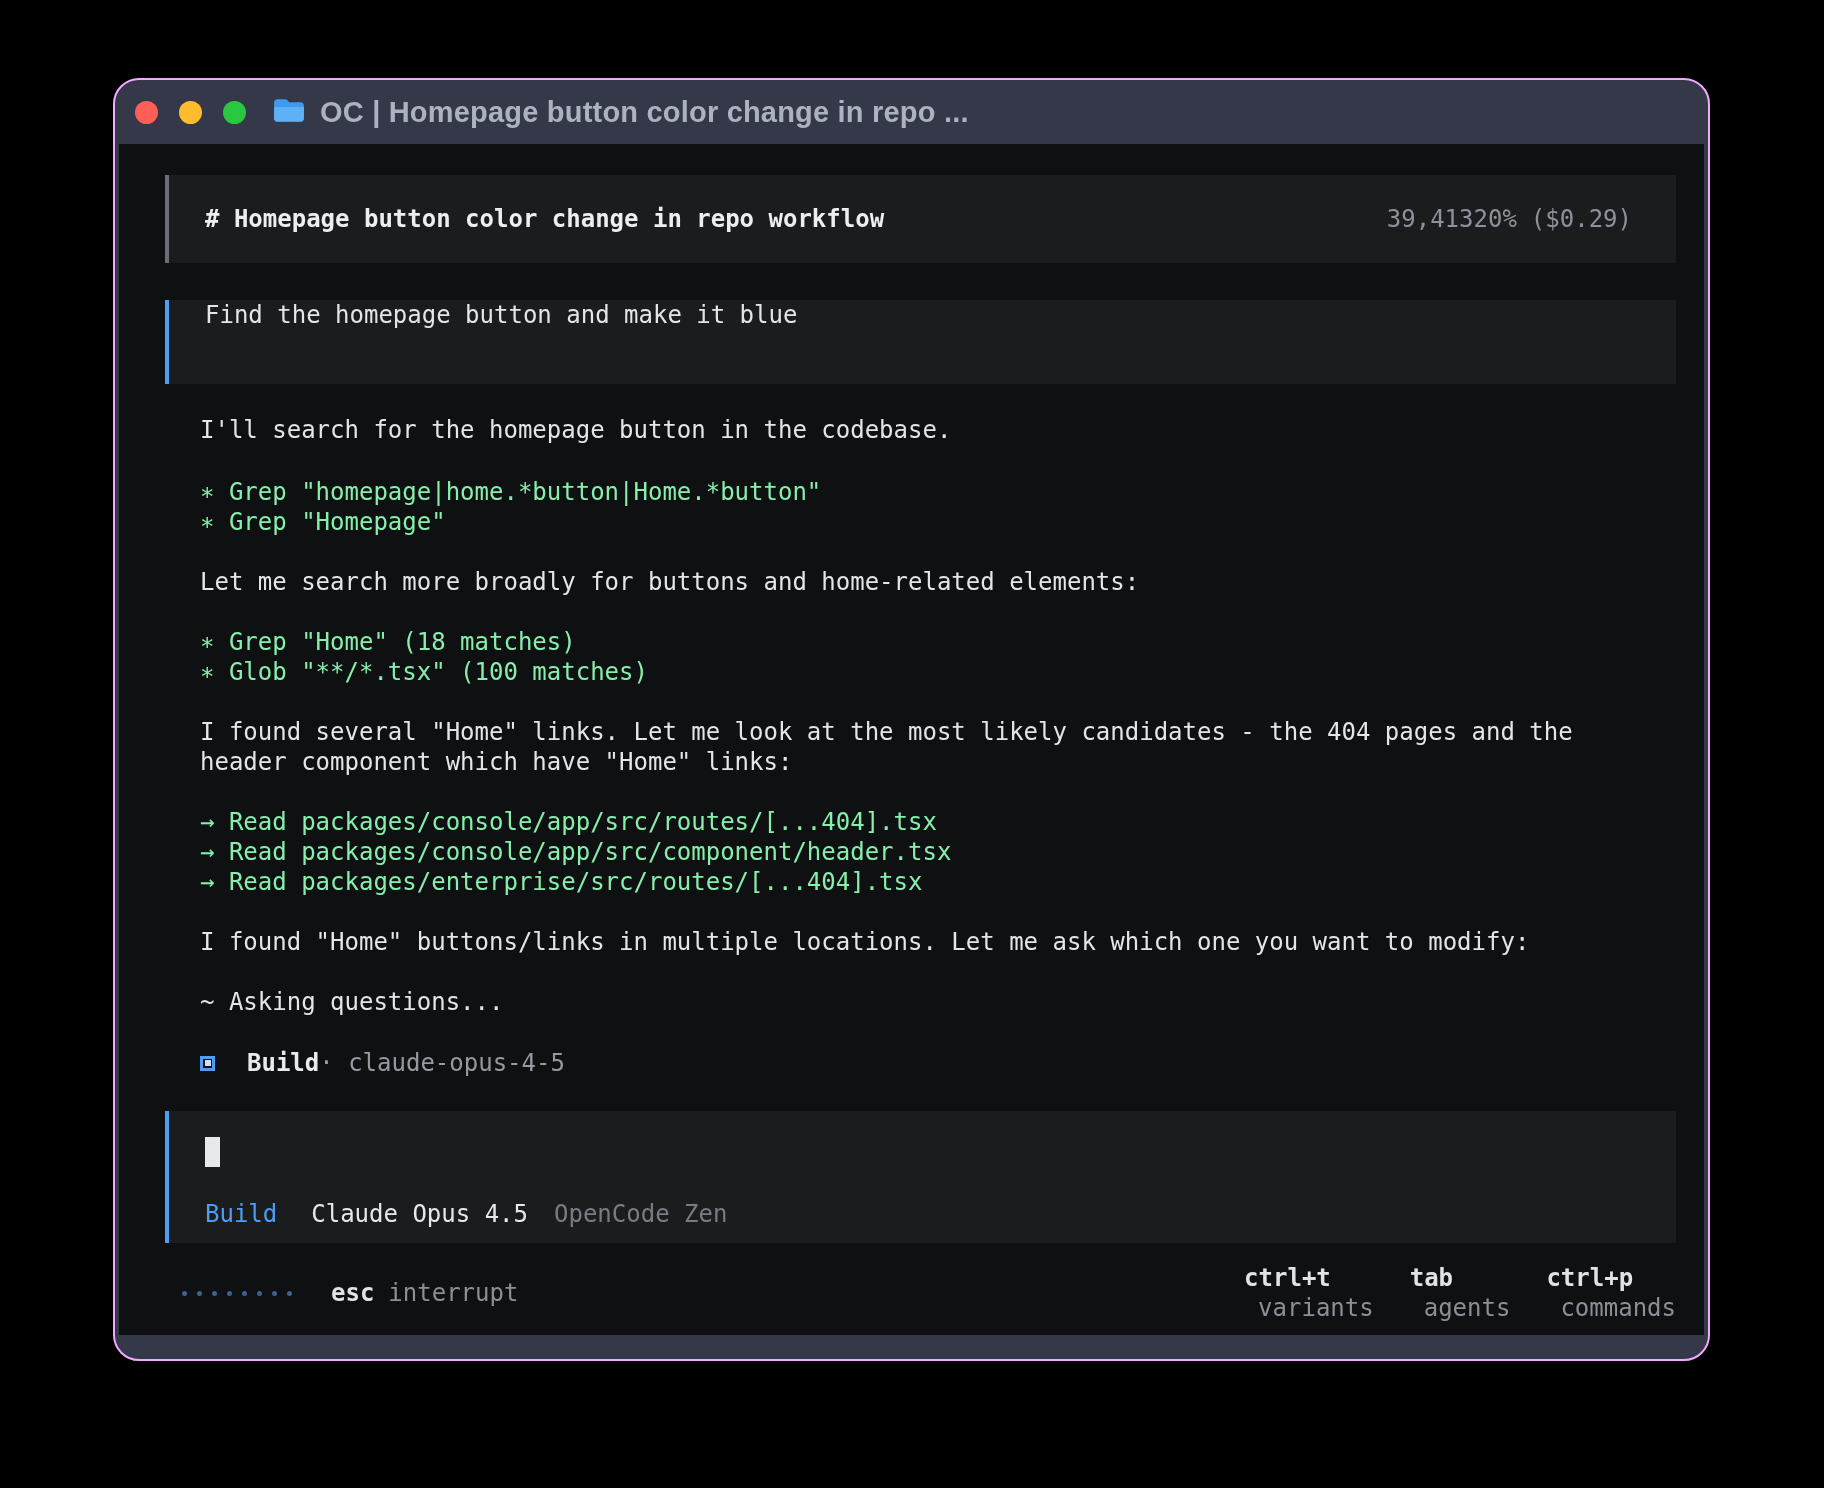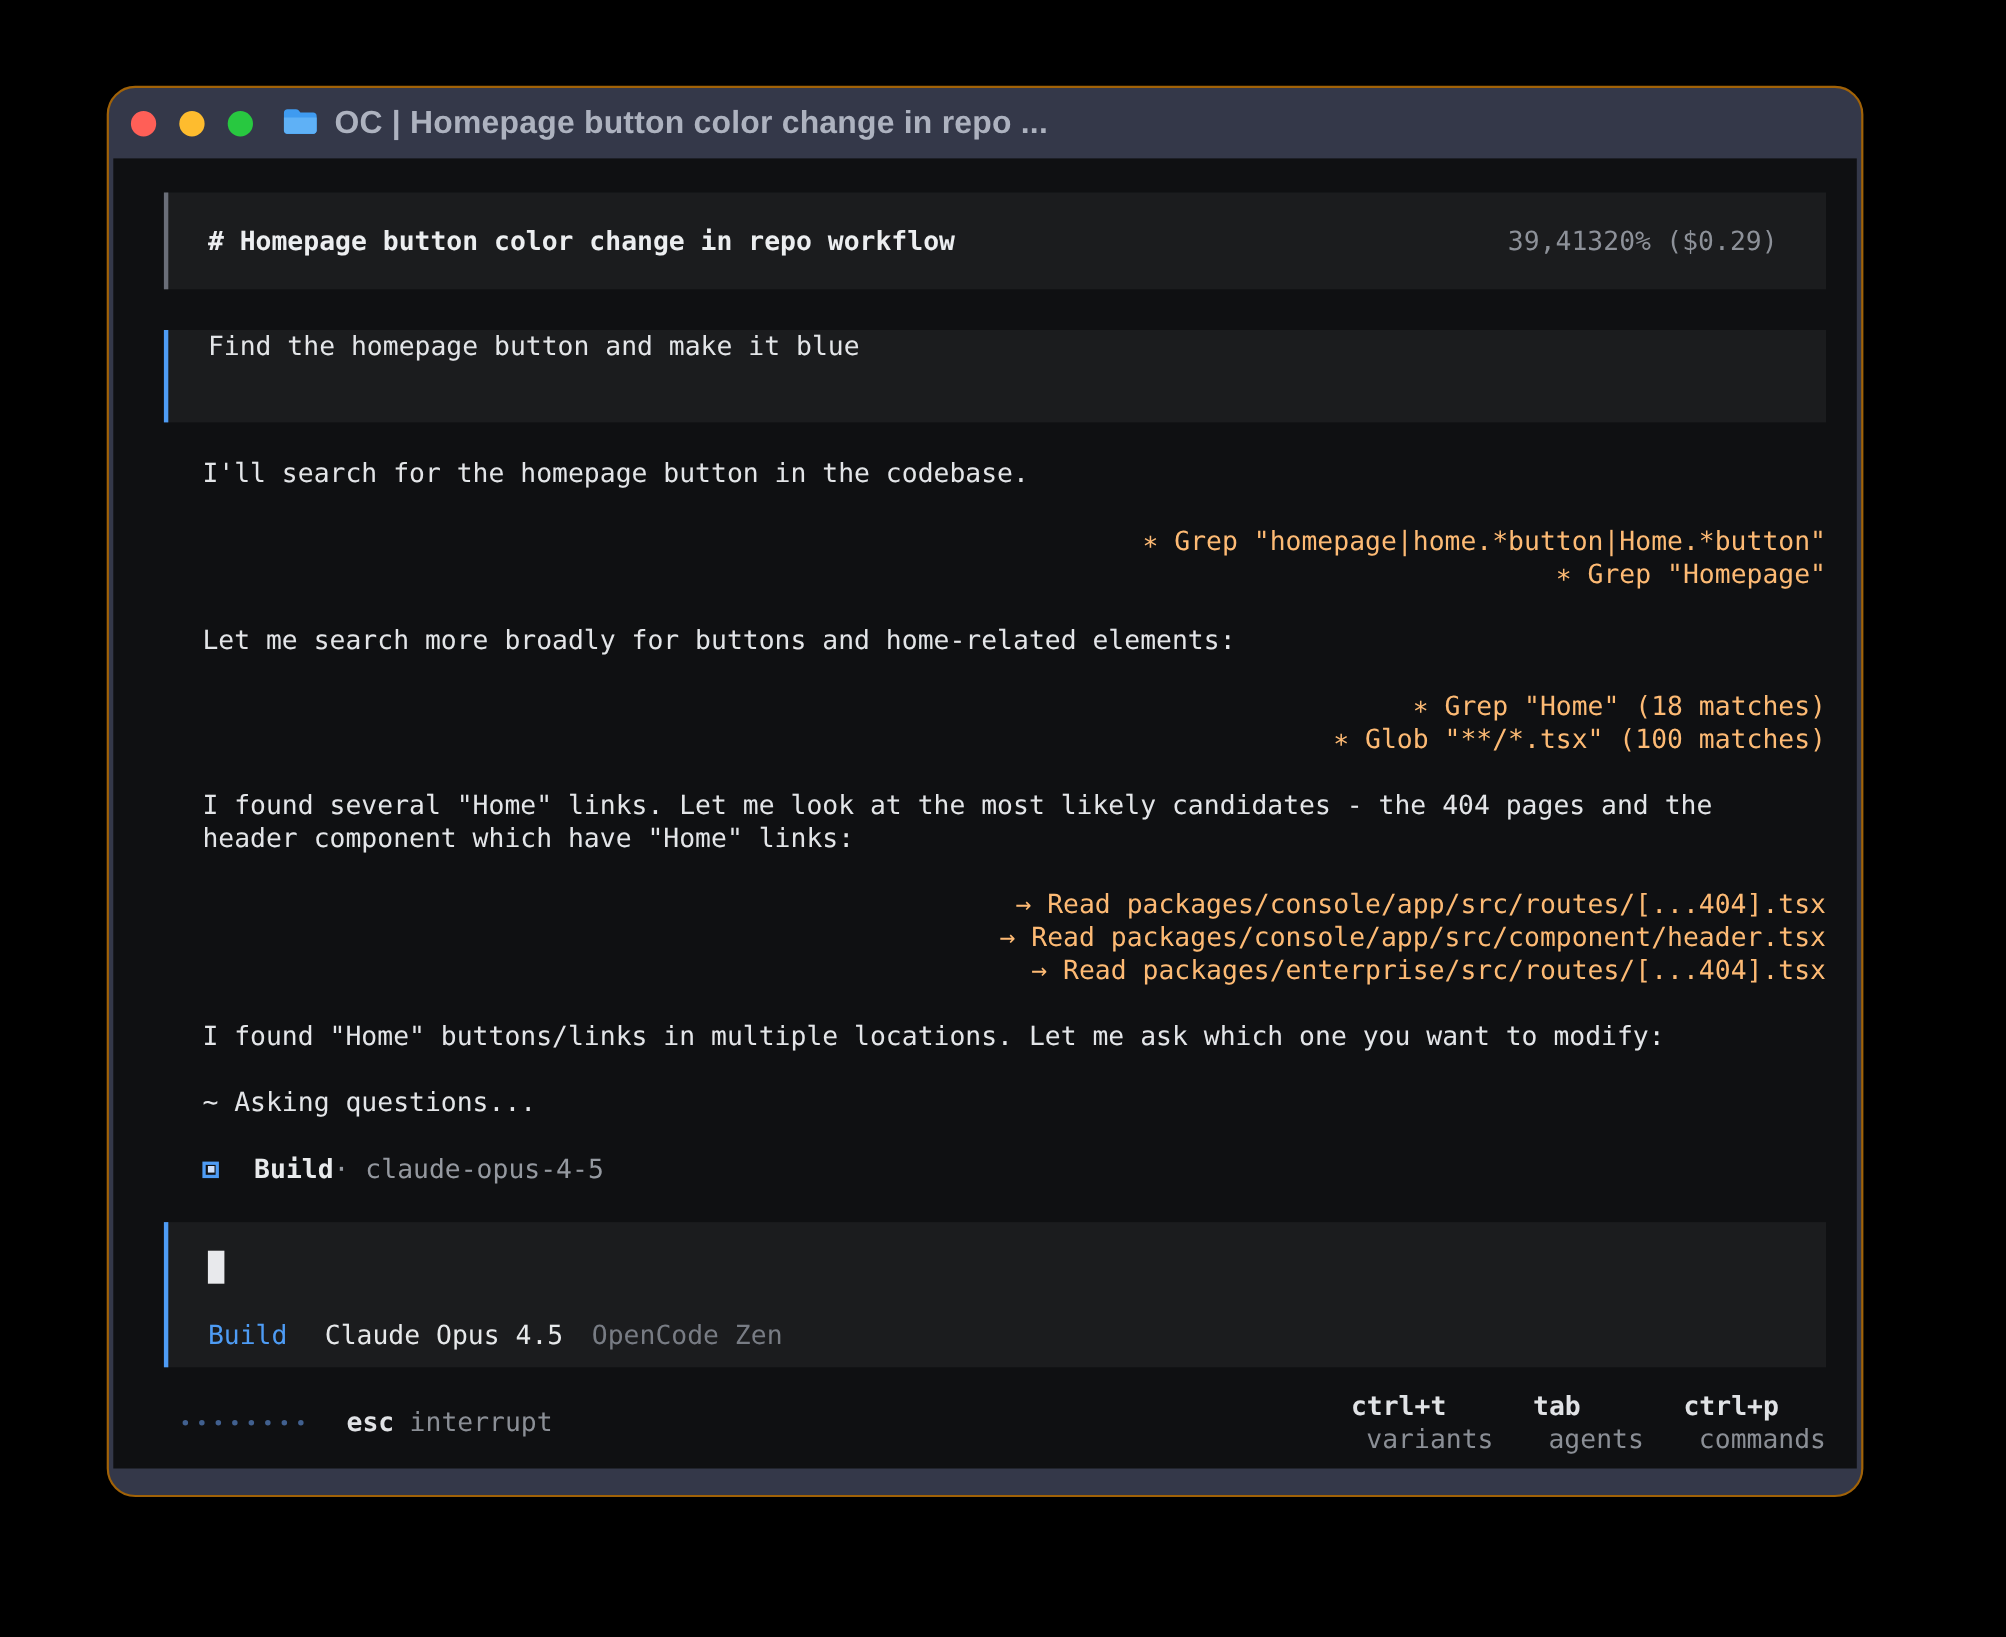--- a/index.html
+++ b/index.html
@@ -3,22 +3,22 @@
 <meta charset="utf-8">
 <style>
   * { margin:0; padding:0; box-sizing:border-box; }
   html,body { background:#000; }
   .canvas {
     position:relative; width:1824px; height:1488px; background:#000; overflow:hidden;
     font-family:"DejaVu Sans Mono", monospace; font-size:24px; line-height:30px; color:#e3e5e8;
   }
   
   .window {
-    position:absolute; left:97px; top:78px; width:1597px; height:1283px;
-    background:#343849; border:2px solid #a16207; border-radius:26px; overflow:hidden;
+    position:absolute; left:113px; top:78px; width:1597px; height:1283px;
+    background:#343849; border:2px solid #f0abfc; border-radius:26px; overflow:hidden;
   }
   .titlebar {
     position:absolute; left:0; top:0; right:0; height:64px;
     display:flex; align-items:center; padding-left:20px;
   }
   .light { width:23px; height:23px; border-radius:50%; margin-right:21px; border:none; cursor:default; }
   .light.red    { background:#ff5f57; }
   .light.yellow { background:#febc2e; }
   .light.green  { background:#28c840; }
   .folder { margin-left:5px; margin-right:14px; display:flex; align-items:center; }
@@ -42,21 +42,21 @@
   .session-stats { color:#8d9199; white-space:nowrap; }
   .session-stats .pct  { }
   .session-stats .cost { margin-left:14px; }
   .user-block {
     height:84px; border-left-color:#4e9cf5; margin-bottom:31px;
     display:flex; align-items:flex-start; padding:0 36px;
   }
 
   
   .flow { margin-left:35px; }
-  .gray { color:#fdba74;text-align:right; }
+  .gray { color:#86efac; }
   .mb30 { margin-bottom:30px; }
   .mb31 { margin-bottom:31px; }
   .mb32 { margin-bottom:32px; }
   .mb33 { margin-bottom:33px; }
   .wrap2 { max-width:1460px; }
 
   .agent-row { display:flex; align-items:center; }
   .agent-box {
     width:15px; height:15px; border:3px solid #4e9cf5; background:#0f1012;
     display:flex; align-items:center; justify-content:center; margin-right:32px; flex:0 0 auto;

